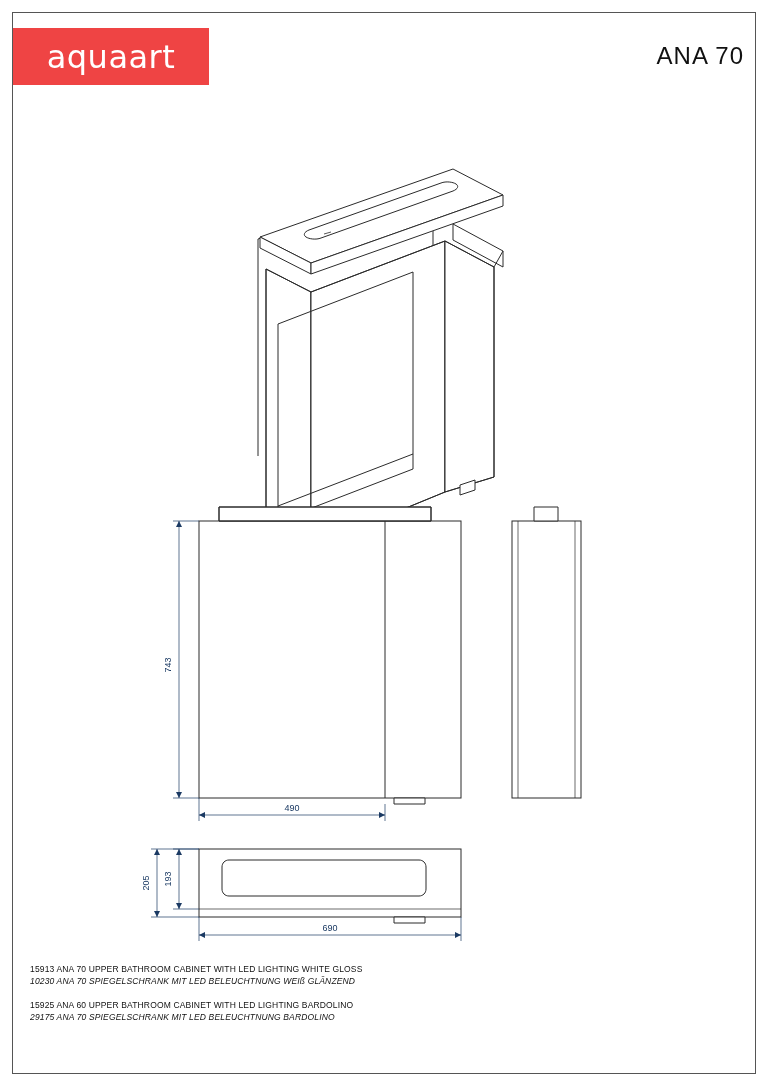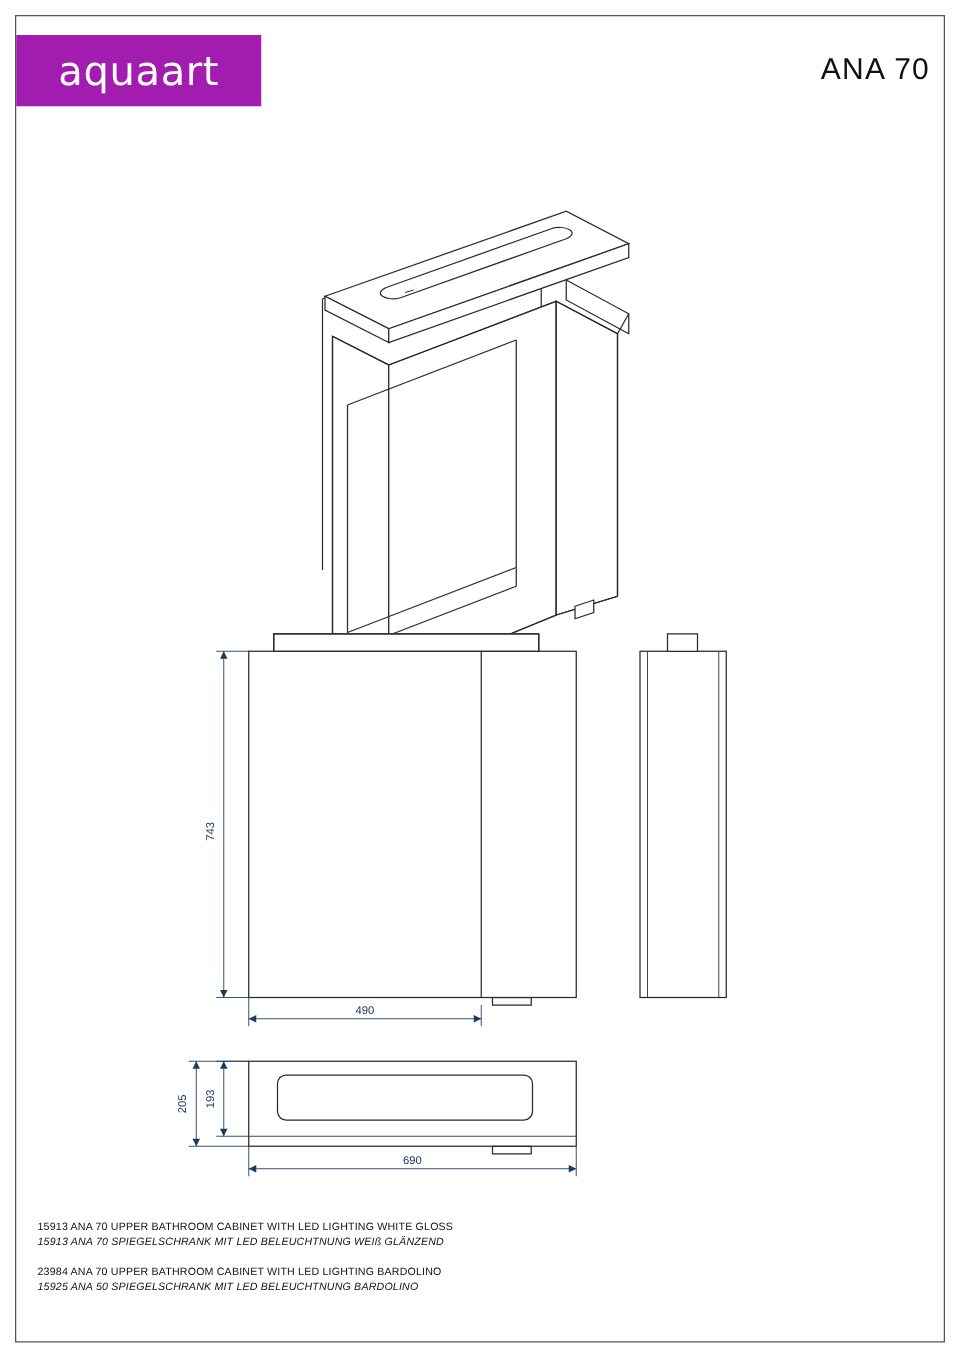--- a/index.html
+++ b/index.html
@@ -27,21 +27,21 @@
     border: 1px solid #555;
     box-sizing: border-box;
   }
   
   .logo-box {
     position: absolute;
     left: 13px;
     top: 28px;
     width: 196px;
     height: 57px;
-    background: #a21caf;
+    background: #ef4444;
     display: flex;
     align-items: center;
     justify-content: center;
   }
   .logo-text {
     color: #ffffff;
     font-size: 32px;
     letter-spacing: 0.5px;
     font-family: "DejaVu Sans", sans-serif;
     font-weight: 400;
@@ -65,21 +65,21 @@
   svg.dw {
     display: block;
   }
   
   .captions {
     position: absolute;
     left: 30px;
     top: 963px;
     width: 700px;
   }
-  .cap-group { margin-bottom: 12px; margin-top: 12px; }
+  .cap-group { margin-bottom: 12px; }
   .cap-en {
     font-size: 8.5px;
     letter-spacing: 0.15px;
     color: #111;
     line-height: 12px;
     white-space: nowrap;
   }
   .cap-de {
     font-size: 8.5px;
     font-style: italic;
@@ -234,21 +234,21 @@
           <path d="M442,823 L448,826 L442,829 Z" stroke="none"></path>
           <text x="317" y="822" text-anchor="middle" stroke="none">690</text>
         </g>
       </g>
     </svg>
   </div>
 
   <div class="captions">
     <div class="cap-group">
       <div class="cap-en">15913 ANA 70 UPPER BATHROOM CABINET WITH LED LIGHTING WHITE GLOSS</div>
-      <div class="cap-de">15913 ANA 70 SPIEGELSCHRANK MIT LED BELEUCHTNUNG WEIß GLÄNZEND</div>
+      <div class="cap-de">10230 ANA 70 SPIEGELSCHRANK MIT LED BELEUCHTNUNG WEIß GLÄNZEND</div>
     </div>
     <div class="cap-group">
-      <div class="cap-en">23984 ANA 70 UPPER BATHROOM CABINET WITH LED LIGHTING BARDOLINO</div>
-      <div class="cap-de">15925 ANA 50 SPIEGELSCHRANK MIT LED BELEUCHTNUNG BARDOLINO</div>
+      <div class="cap-en">15925 ANA 60 UPPER BATHROOM CABINET WITH LED LIGHTING BARDOLINO</div>
+      <div class="cap-de">29175 ANA 70 SPIEGELSCHRANK MIT LED BELEUCHTNUNG BARDOLINO</div>
     </div>
   </div>
 
 </div>
 
 </body></html>

